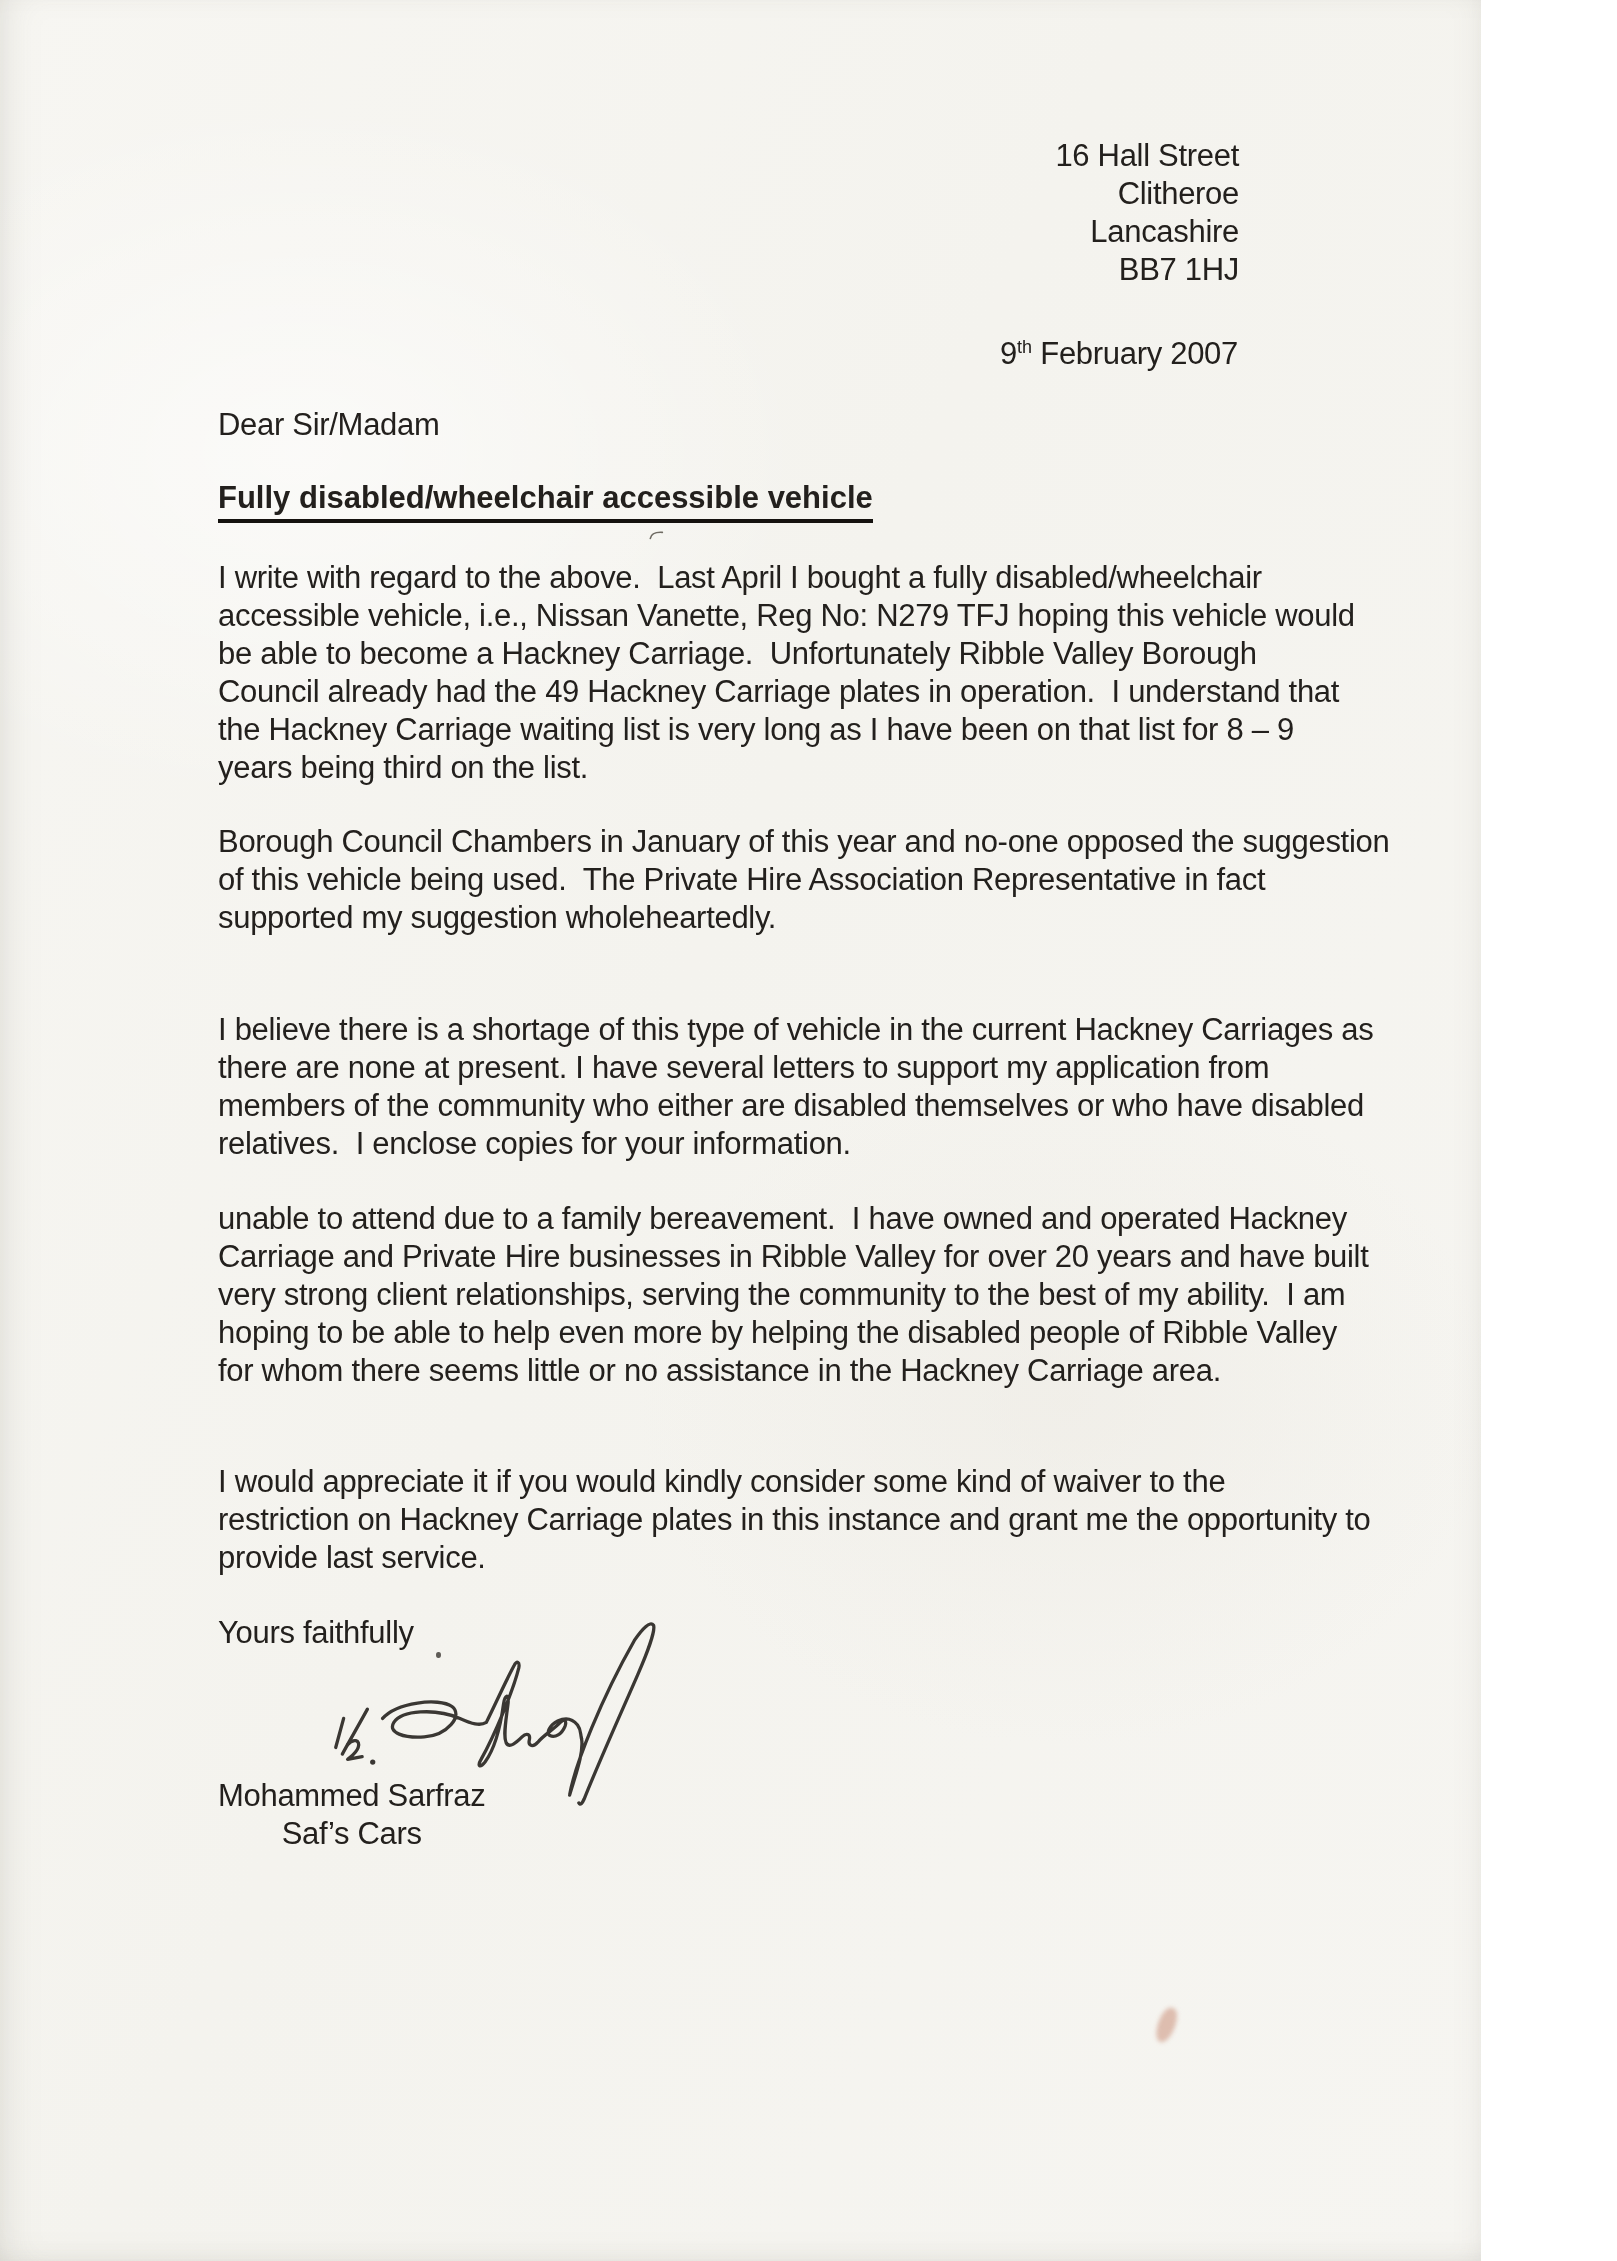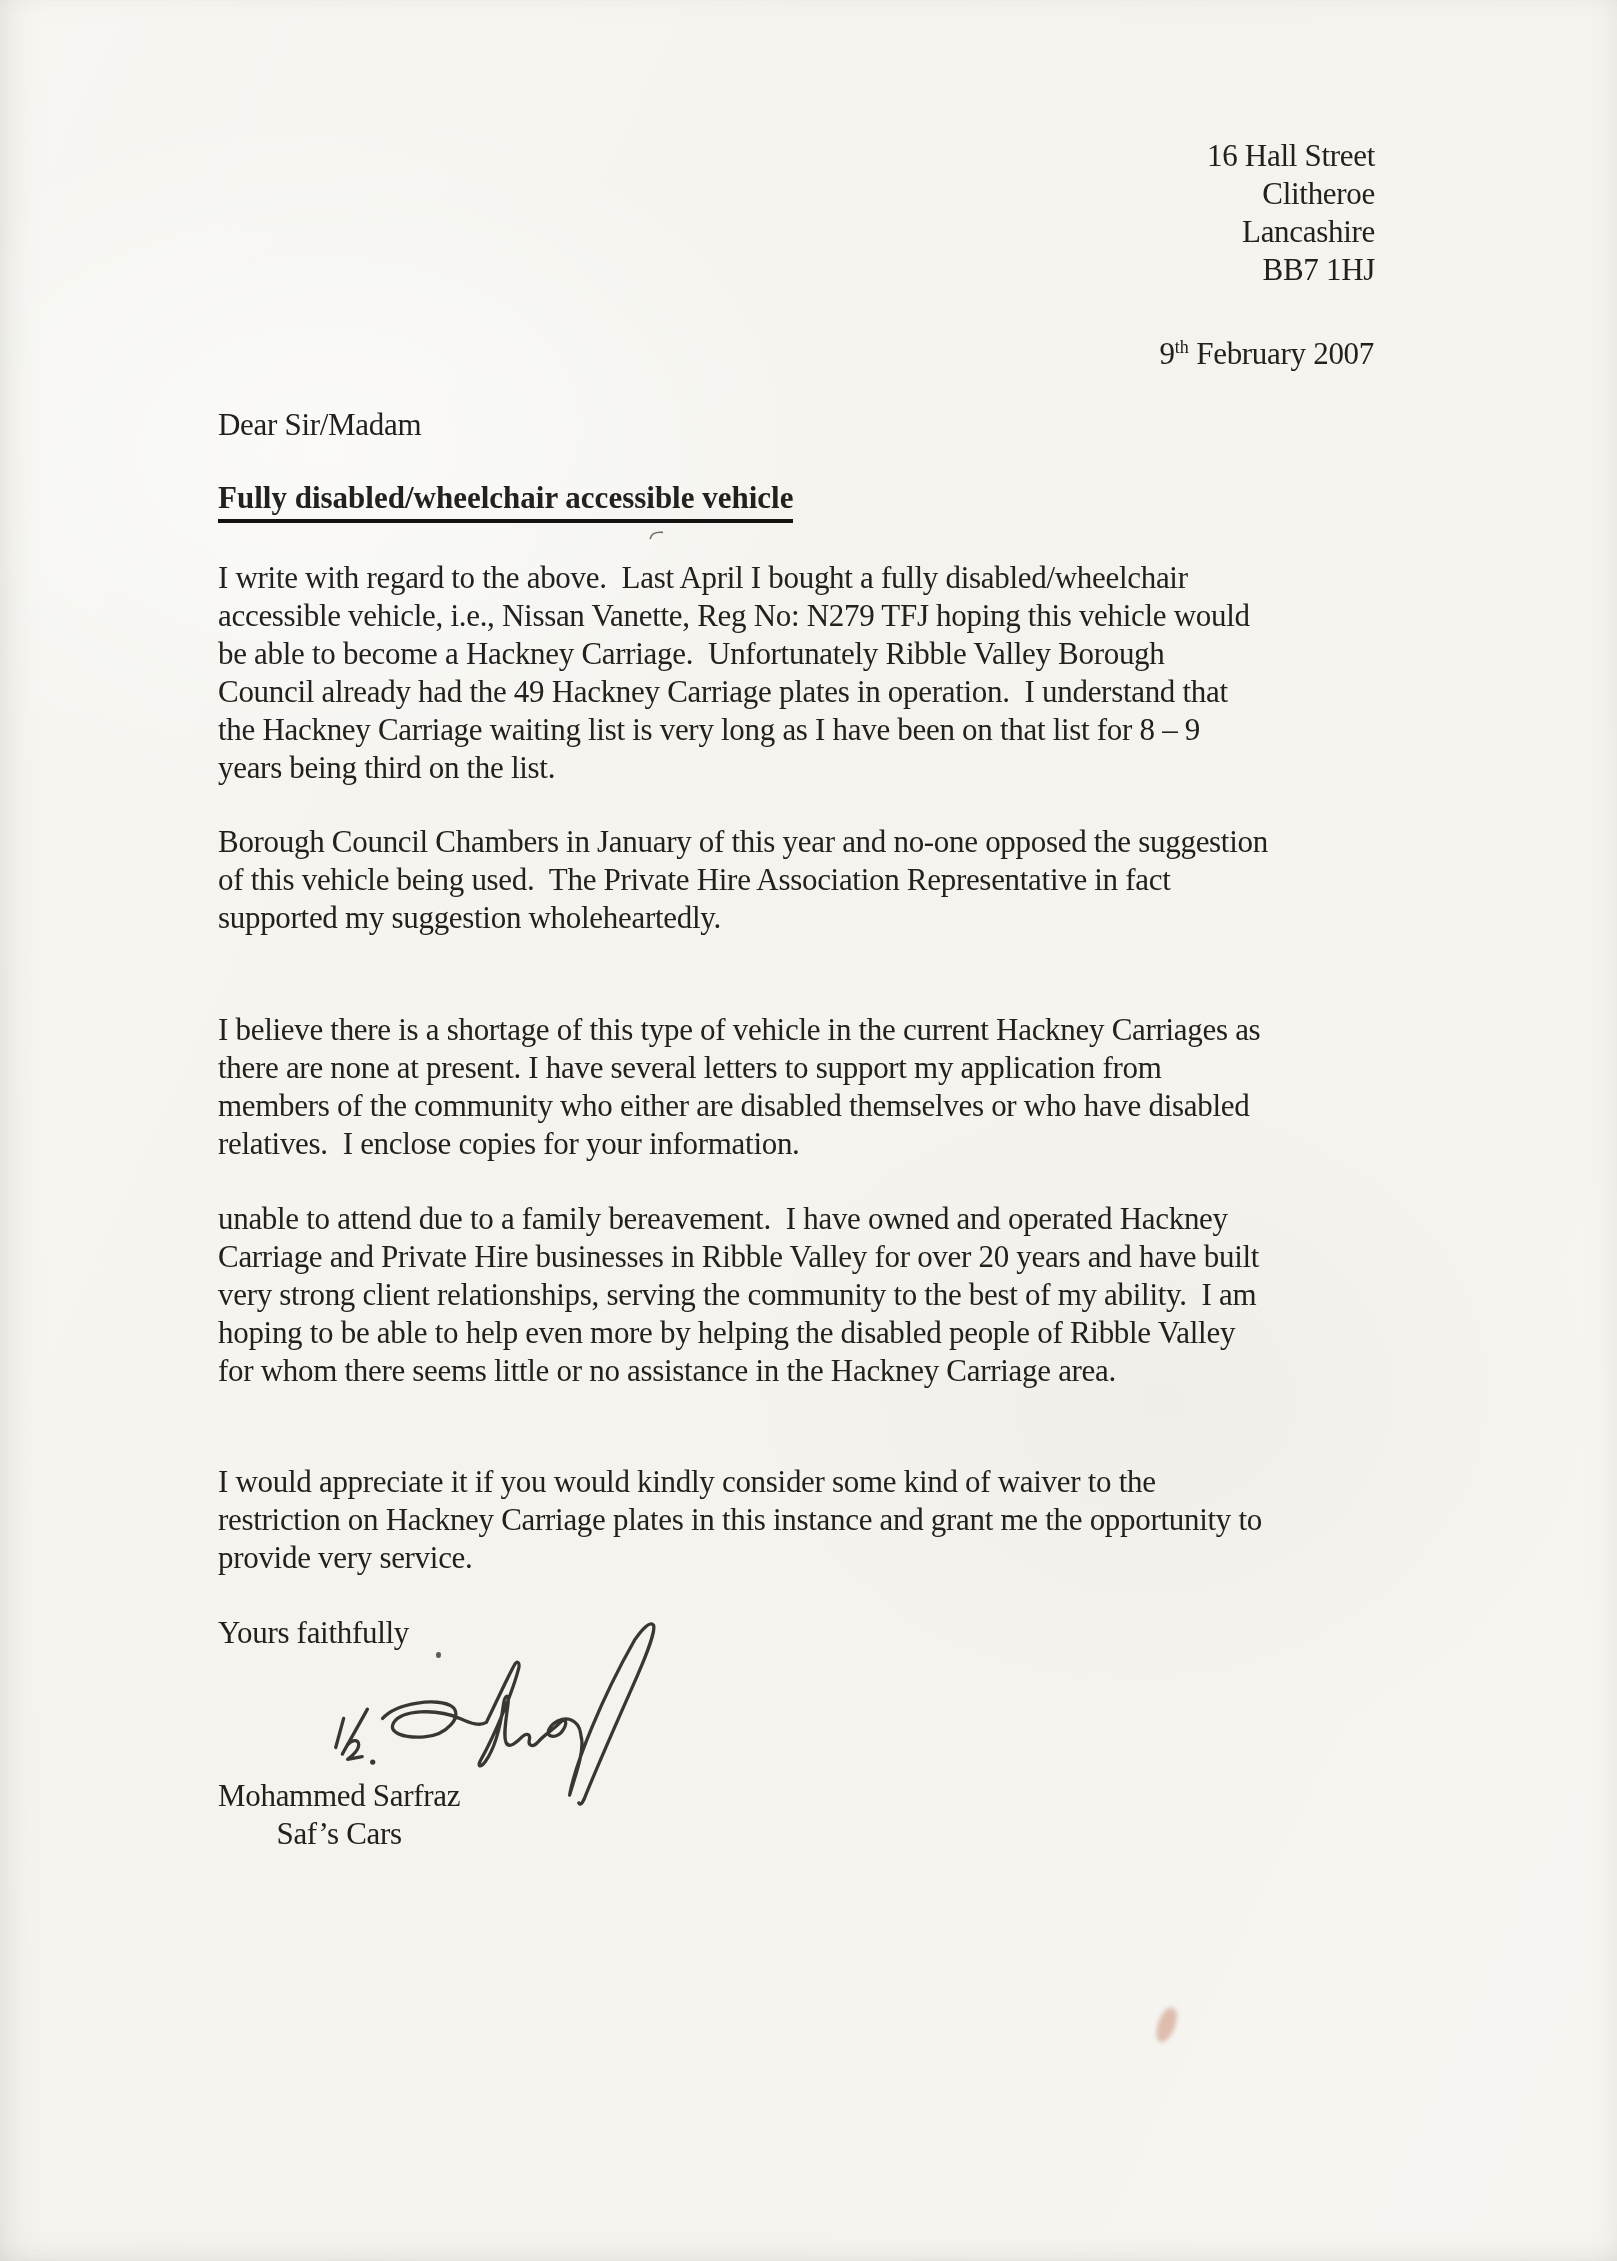--- a/index.html
+++ b/index.html
@@ -1,21 +1,21 @@
 <!DOCTYPE html>
 <html style="font-size:10.6px"><head>
 <meta charset="utf-8">
 <style>
   html, body { margin: 0; padding: 0; }
   .page {
     position: relative;
-    width: 1617px;
+    width: 1481px;
     height: 2261px;
     overflow: hidden;
-    font-family: Liberation Serif, serif;
+    font-family: Liberation Sans, sans-serif;
     font-size: 31px;
     letter-spacing: -0.3px;
     line-height: 38px;
     color: #23201d;
     background:
       radial-gradient(859px 595px at 20% 20%, rgba(255,255,255,0.55), transparent 60%),
       radial-gradient(661px 529px at 72% 62%, rgba(236,233,226,0.5), transparent 65%),
       linear-gradient(115deg, #f7f6f2 0%, #f4f3ee 45%, #f6f5f1 100%);
     box-shadow:
       inset 23px 0 46px -30px rgba(120,114,104,0.28),
@@ -142,21 +142,21 @@
     <div class="line">unable to attend due to a family bereavement.  I have owned and operated Hackney</div>
     <div class="line">Carriage and Private Hire businesses in Ribble Valley for over 20 years and have built</div>
     <div class="line">very strong client relationships, serving the community to the best of my ability.  I am</div>
     <div class="line">hoping to be able to help even more by helping the disabled people of Ribble Valley</div>
     <div class="line">for whom there seems little or no assistance in the Hackney Carriage area.</div>
   </div>
 
   <div class="para p5">
     <div class="line">I would appreciate it if you would kindly consider some kind of waiver to the</div>
     <div class="line">restriction on Hackney Carriage plates in this instance and grant me the opportunity to</div>
-    <div class="line">provide very service.</div>
+    <div class="line">provide last service.</div>
   </div>
 
   <div class="valediction">Yours faithfully</div>
 
   <span class="stray-dot"></span>
 
   <svg class="signature" viewBox="0 0 560 310">
     <g>
       <path d="M60,170 L48,214"></path>
       <path d="M96,156 C84,178 70,202 58,224"></path>

